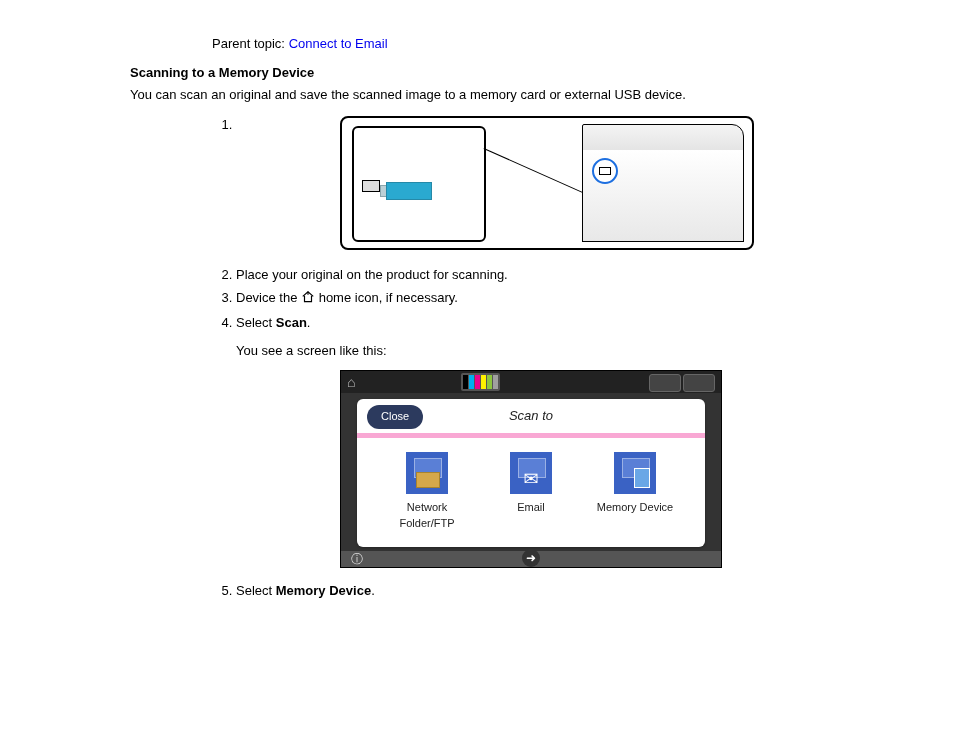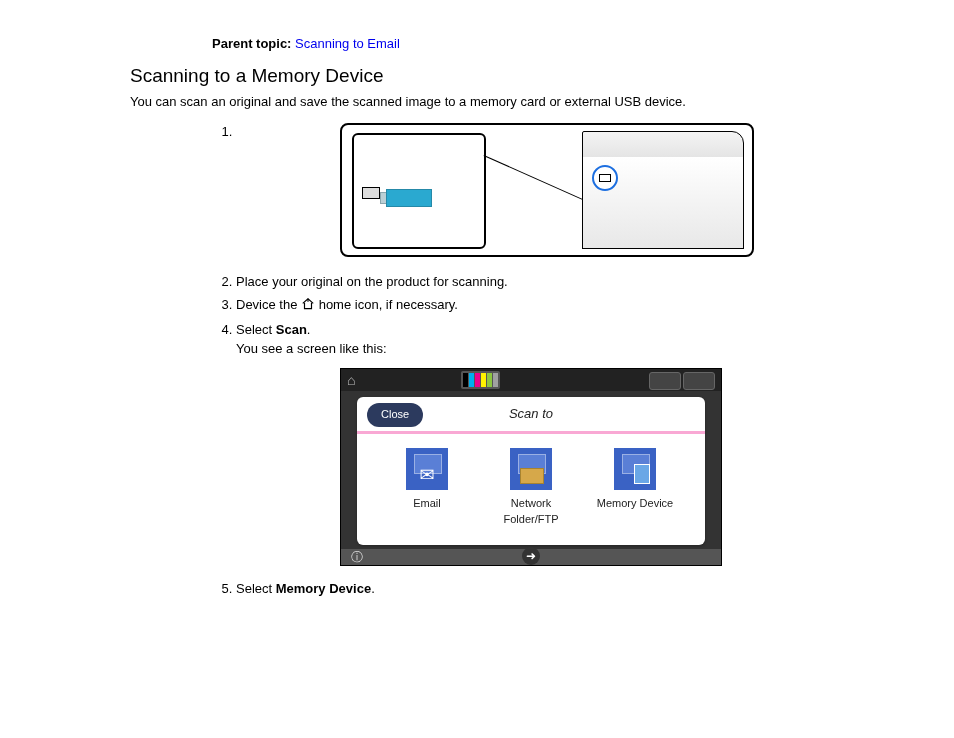--- a/index.html
+++ b/index.html
@@ -17,41 +17,41 @@
     padding: 36px 90px 0 130px;
     position: relative;
     height: 100%;
     box-sizing: border-box;
   }
   .parent-topic {
     margin-left: 82px;
     margin-bottom: 14px;
     font-size: 13px;
   }
-  .parent-topic-label { font-weight: bold; }
+  .parent-topic-label { font-weight: normal; }
   .parent-topic-link { color: #0000EE; text-decoration: none; }
   .heading {
-    font-size: 19px;
-    font-weight: normal;
+    font-size: 13px;
+    font-weight: bold;
     margin: 8px 0 6px 0;
   }
   .intro {
     margin-bottom: 6px;
     line-height: 1.35;
   }
   ol.steps {
     margin: 0 0 0 82px;
     padding-left: 24px;
   }
   ol.steps > li {
     margin-bottom: 5px;
     line-height: 1.4;
   }
   .substep {
-    margin-top: 1px;
+    margin-top: 10px;
     margin-bottom: 6px;
   }
   .figure1 {
     margin: 12px 0 16px 104px;
     width: 410px;
     height: 130px;
     border: 2px solid #000;
     border-radius: 8px;
     background: #fff;
     position: relative;
@@ -168,21 +168,21 @@
     position: absolute;
     left: 16px; right: 16px; top: 28px;
     height: 148px;
     background: #fff;
     border-radius: 6px;
     box-shadow: 0 1px 3px rgba(0,0,0,.3);
   }
   .fig2-header {
     position: relative;
     height: 34px;
-    border-bottom: 3px solid #f9a8d4;
+    border-bottom: 5px solid #f9a8d4;
     text-align: center;
   }
   .fig2-close {
     position: absolute; left: 10px; top: 6px;
     background: #2c3a5e;
     color: #fff;
     font-size: 11px;
     padding: 4px 14px;
     border-radius: 12px;
   }
@@ -268,21 +268,21 @@
   }
   b { font-weight: bold; }
 </style>
 </head>
 <body>
 
 <div class="page">
 
   <div class="parent-topic">
     <span class="parent-topic-label">Parent topic:</span>
-    <a href="#" class="parent-topic-link">Scanning to Email</a>
+    <a href="#" class="parent-topic-link">Connect to Email</a>
   </div>
 
   <div class="heading">Scanning to a Memory Device</div>
 
   <div class="intro">You can scan an original and save the scanned image to a memory card or external USB device.</div>
 
   <ol class="steps">
     <li>
       <div class="figure1">
         <div class="fig1-left">
@@ -334,26 +334,26 @@
           </div>
         </div>
 
         <div class="fig2-panel">
           <div class="fig2-header">
             <span class="fig2-close">Close</span>
             <span class="fig2-title">Scan to</span>
           </div>
           <div class="fig2-row">
             <div class="fig2-item">
+              <div class="fig2-icon folder"></div>
+              <div>Network Folder/FTP</div>
+            </div>
+            <div class="fig2-item">
               <div class="fig2-icon email"></div>
               <div>Email</div>
-            </div>
-            <div class="fig2-item">
-              <div class="fig2-icon folder"></div>
-              <div>Network Folder/FTP</div>
             </div>
             <div class="fig2-item">
               <div class="fig2-icon mem"></div>
               <div>Memory Device</div>
             </div>
           </div>
         </div>
 
         <div class="fig2-bottom">
           <div class="fig2-bottom-info">ⓘ</div>

